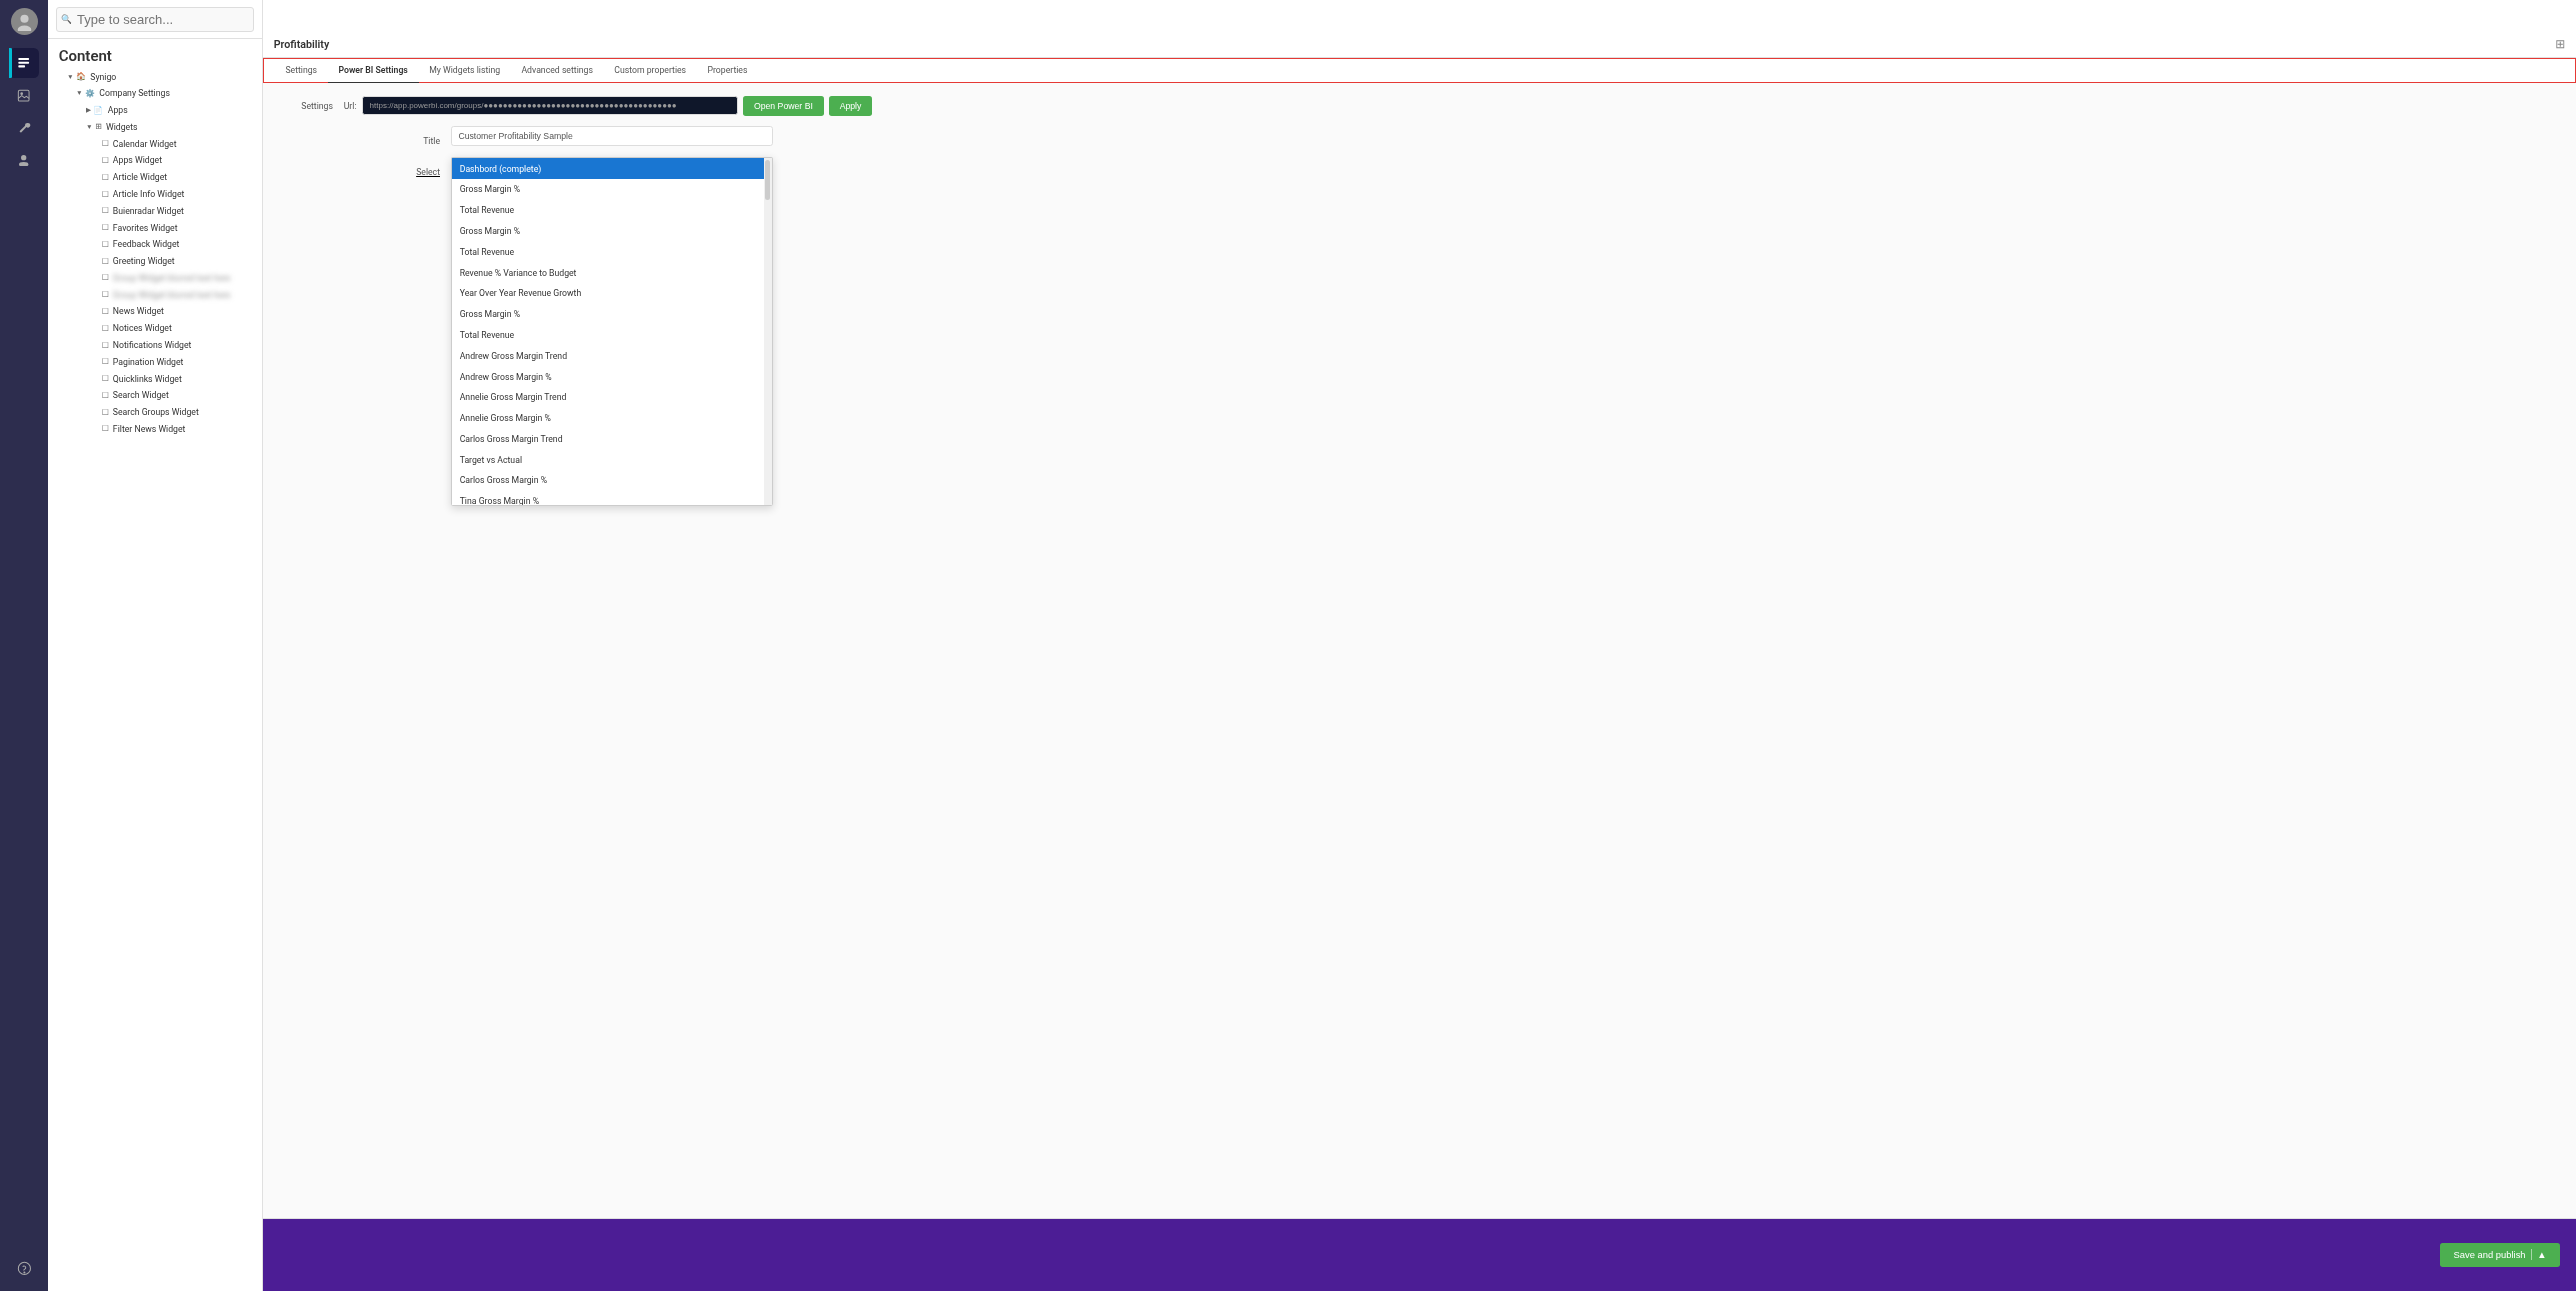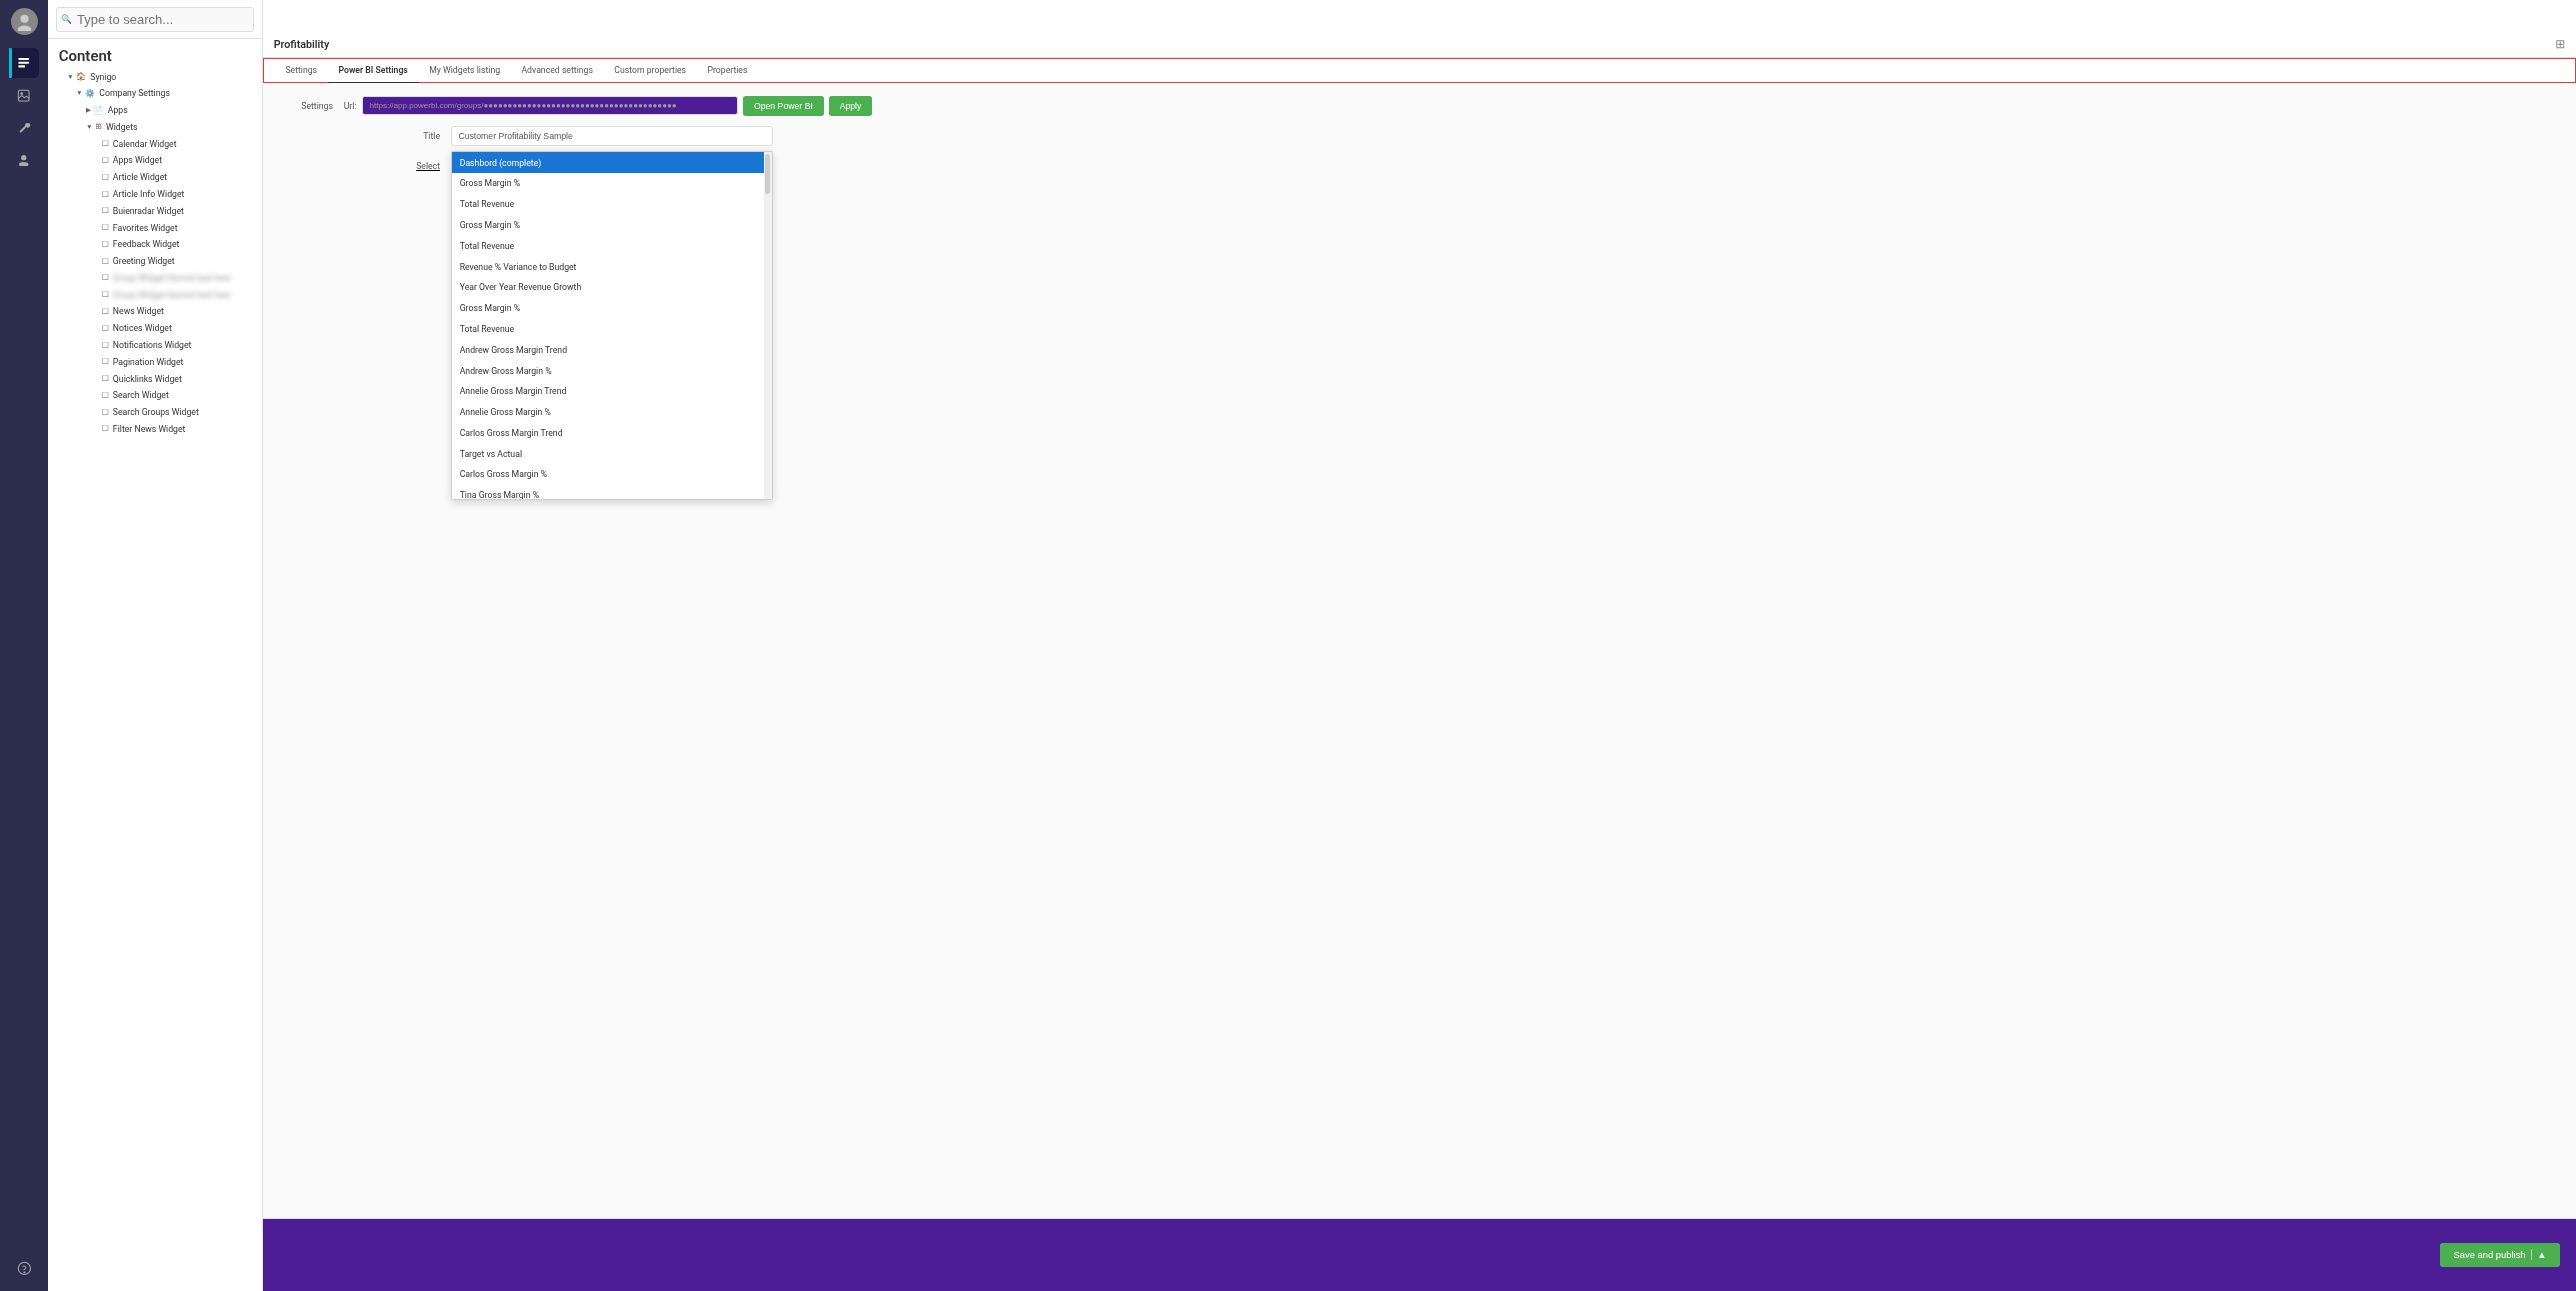--- a/index.html
+++ b/index.html
@@ -194,40 +194,40 @@
       margin-right: 10.7px;
       flex-shrink: 0;
     }
     .form-input {
       flex: 1;
       padding: 4px 6.7px;
       border: 0.7px solid #ddd;
       border-radius: 2.7px;
       font-size: 8.7px;
       color: #555;
-      background: #4c1d95;
+      background: #0f172a;
       max-width: 429px;
     }
     .btn-green {
       background: #4caf50;
       color: #fff;
       border: none;
       border-radius: 2.7px;
       padding: 4.7px 10.7px;
       font-size: 8.7px;
       cursor: pointer;
       margin-left: 5.4px;
       white-space: nowrap;
     }
 
     
     .title-row {
       display: flex;
-      align-items: center;
-      margin-bottom: 5px;
+      align-items: flex-end;
+      margin-bottom: 11px;
       margin-left: 121px;
     }
     .title-label {
       font-size: 8.7px;
       color: #555;
       margin-right: 10.7px;
       width: 40px;
       text-align: right;
     }
     .title-input {

